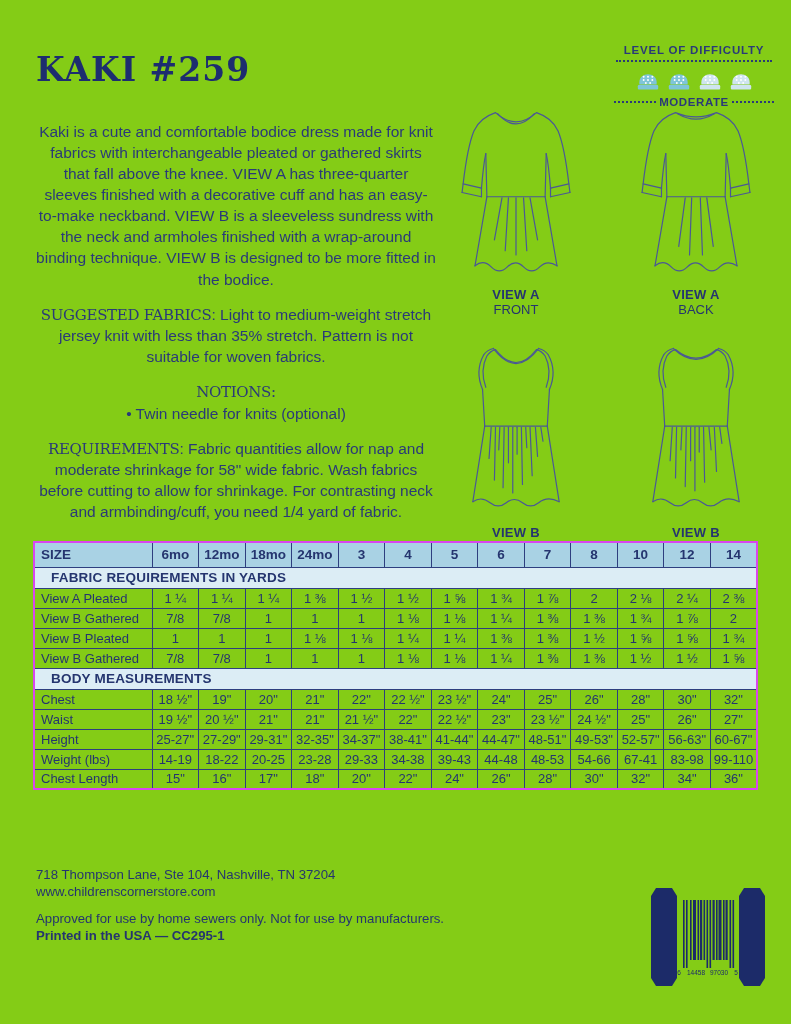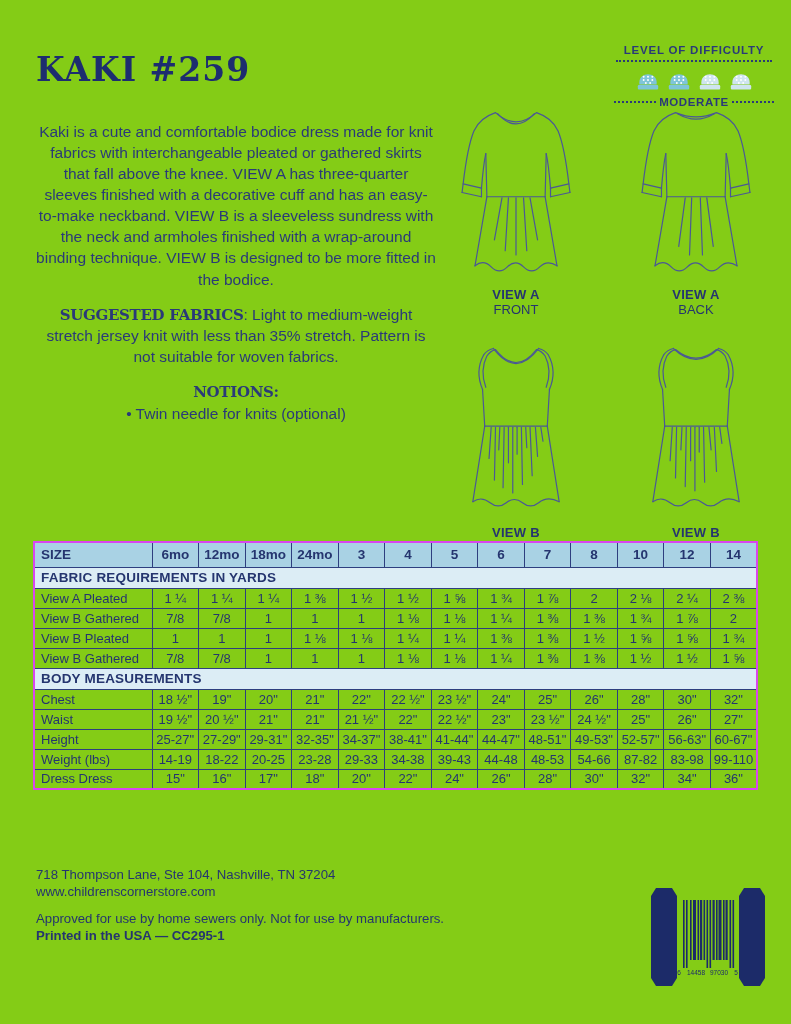--- a/index.html
+++ b/index.html
@@ -19,38 +19,38 @@
   .thimbles svg { width:26px; height:26px; }
   .thimbles svg.filled .th-fill { fill:#7ec5d9; }
   .thimbles svg.empty  .th-fill { fill:#cfe5ef; }
   .moderate-row { display:flex; align-items:center; font-size:11.5px; font-weight:bold; letter-spacing:0.6px; }
   .moderate-row .dotline { flex:1; border-top:2px dotted #2a3a78; }
   .moderate-row span.lvl { padding:0 3px; }
 
   
   .copy { position:absolute; left:36px; top:121px; width:400px; font-size:15.5px; line-height:1.36; color:#2a3a78; }
   .copy p { margin:0 0 14px;text-align:center; }
-  .slab { font-family:"DejaVu Serif", serif; font-weight:bold; font-size:15px; letter-spacing:-0.3px; }
+  .slab { font-family:"DejaVu Serif", serif; font-weight:normal; font-size:15px; letter-spacing:-0.3px; }
 
   
   .views { position:absolute; left:426px; top:98px; width:360px; display:grid;
            grid-template-columns:1fr 1fr; grid-template-rows:220px 238px; }
   .view-cell { display:flex; flex-direction:column; align-items:center; justify-content:flex-end; }
   .dress { width:150px; height:178px; }
   .dress path { fill:none; stroke:#4a5896; stroke-width:1.1; stroke-linecap:round; stroke-linejoin:round; }
   .view-caption { text-align:center; font-size:13px; line-height:1.2; color:#25356f; margin-top:5px; }
   .view-caption .vname { font-weight:bold; letter-spacing:0.3px; }
 
   
   .size-table { position:absolute; left:33px; top:541px; width:725px; border-collapse:collapse;
                 table-layout:fixed; font-size:13px; color:#25356f; border:2px solid #d946ef; }
   .size-table td { border:1px solid #2e3f7f; text-align:center; height:20px; padding:1px 0; }
   .size-table tr.header td { background:#a9d2e4; font-weight:bold; font-size:13.5px; height:25px; }
   .size-table tr.band td { background:#dcedf5; font-weight:bold; font-size:13.5px; text-align:left;
-                           padding-left:6px; letter-spacing:0.2px; height:21px; }
+                           padding-left:16px; letter-spacing:0.2px; height:21px; }
   .size-table td.rowlabel { text-align:left; padding-left:6px; }
   .size-table col.c-label { width:118px; }
 
   
   .footer { position:absolute; left:36px; top:866px; font-size:13.2px; line-height:1.3; color:#25356f; }
   .footer .b { font-weight:bold; }
   .footer .gap { margin-top:10px; }
 
   
   .barcode { position:absolute; left:646px; top:888px; width:124px; height:98px; }
@@ -130,20 +130,21 @@
       <span class="dotline"></span>
       <span class="lvl">MODERATE</span>
       <span class="dotline"></span>
     </div>
   </div>
 
   <div class="copy">
     <p>Kaki is a cute and comfortable bodice dress made for knit fabrics with interchangeable pleated or gathered skirts that fall above the knee. VIEW A has three-quarter sleeves finished with a decorative cuff and has an easy-to-make neckband. VIEW B is a sleeveless sundress with the neck and armholes finished with a wrap-around binding technique. VIEW B is designed to be more fitted in the bodice.</p>
     <p><span class="slab">SUGGESTED FABRICS</span><span>: Light to medium-weight stretch jersey knit with less than 35% stretch. Pattern is not suitable for woven fabrics.</span></p>
     <p><span class="slab">NOTIONS:</span><br><span>• Twin needle for knits (optional)</span></p>
+    <p><span class="slab">REQUIREMENTS</span><span>: Fabric quantities allow for nap and moderate shrinkage for 58" wide fabric. Wash fabrics before cutting to allow for shrinkage. For contrasting neck and armbinding/cuff, you need 1/4 yard of fabric.</span></p>
   </div>
 
   <div class="views">
 
     <div class="view-cell">
       <svg class="dress" viewBox="0 0 130 165">
         <path d="M46 8 Q65 25 84 8"></path>
           <path d="M48 9 Q65 28 82 9"></path>
         <path d="M46 8 C37 11 30 16 26 25 C21 37 18 57 16 74 L15 82"></path>
         <path d="M16 74 L33 78"></path>
@@ -428,26 +429,26 @@
           <td>14-19</td>
           <td>18-22</td>
           <td>20-25</td>
           <td>23-28</td>
           <td>29-33</td>
           <td>34-38</td>
           <td>39-43</td>
           <td>44-48</td>
           <td>48-53</td>
           <td>54-66</td>
-          <td>87-82</td>
+          <td>67-41</td>
           <td>83-98</td>
           <td>99-110</td>
         </tr>
         <tr>
-          <td class="rowlabel">Dress Dress</td>
+          <td class="rowlabel">Chest Length</td>
           <td>15"</td>
           <td>16"</td>
           <td>17"</td>
           <td>18"</td>
           <td>20"</td>
           <td>22"</td>
           <td>24"</td>
           <td>26"</td>
           <td>28"</td>
           <td>30"</td>

